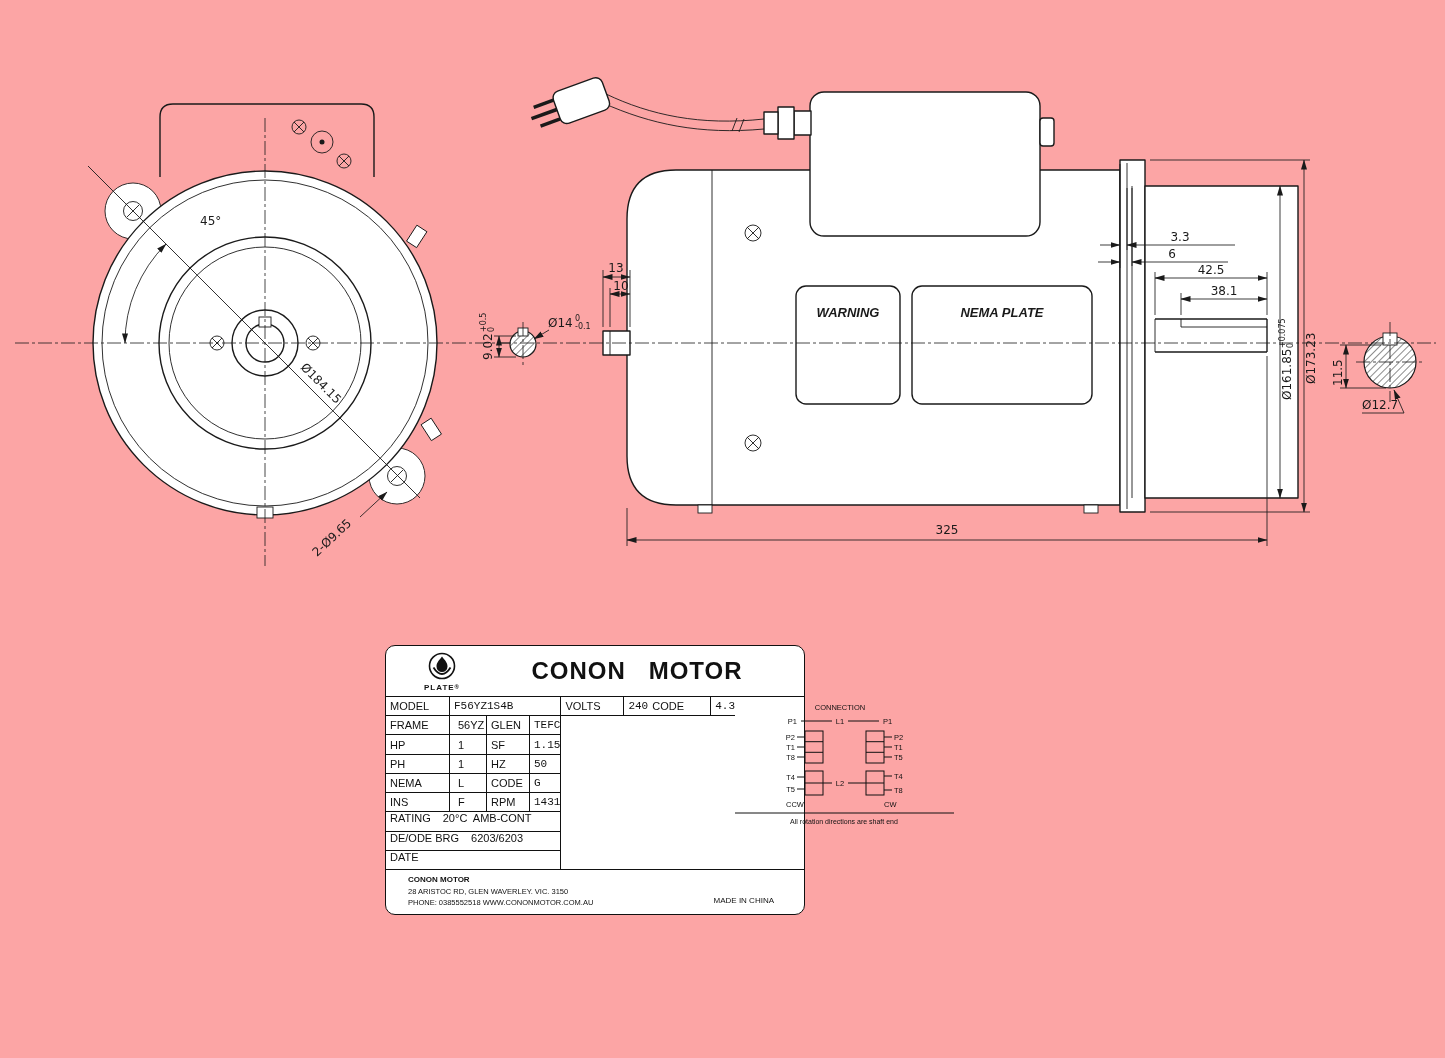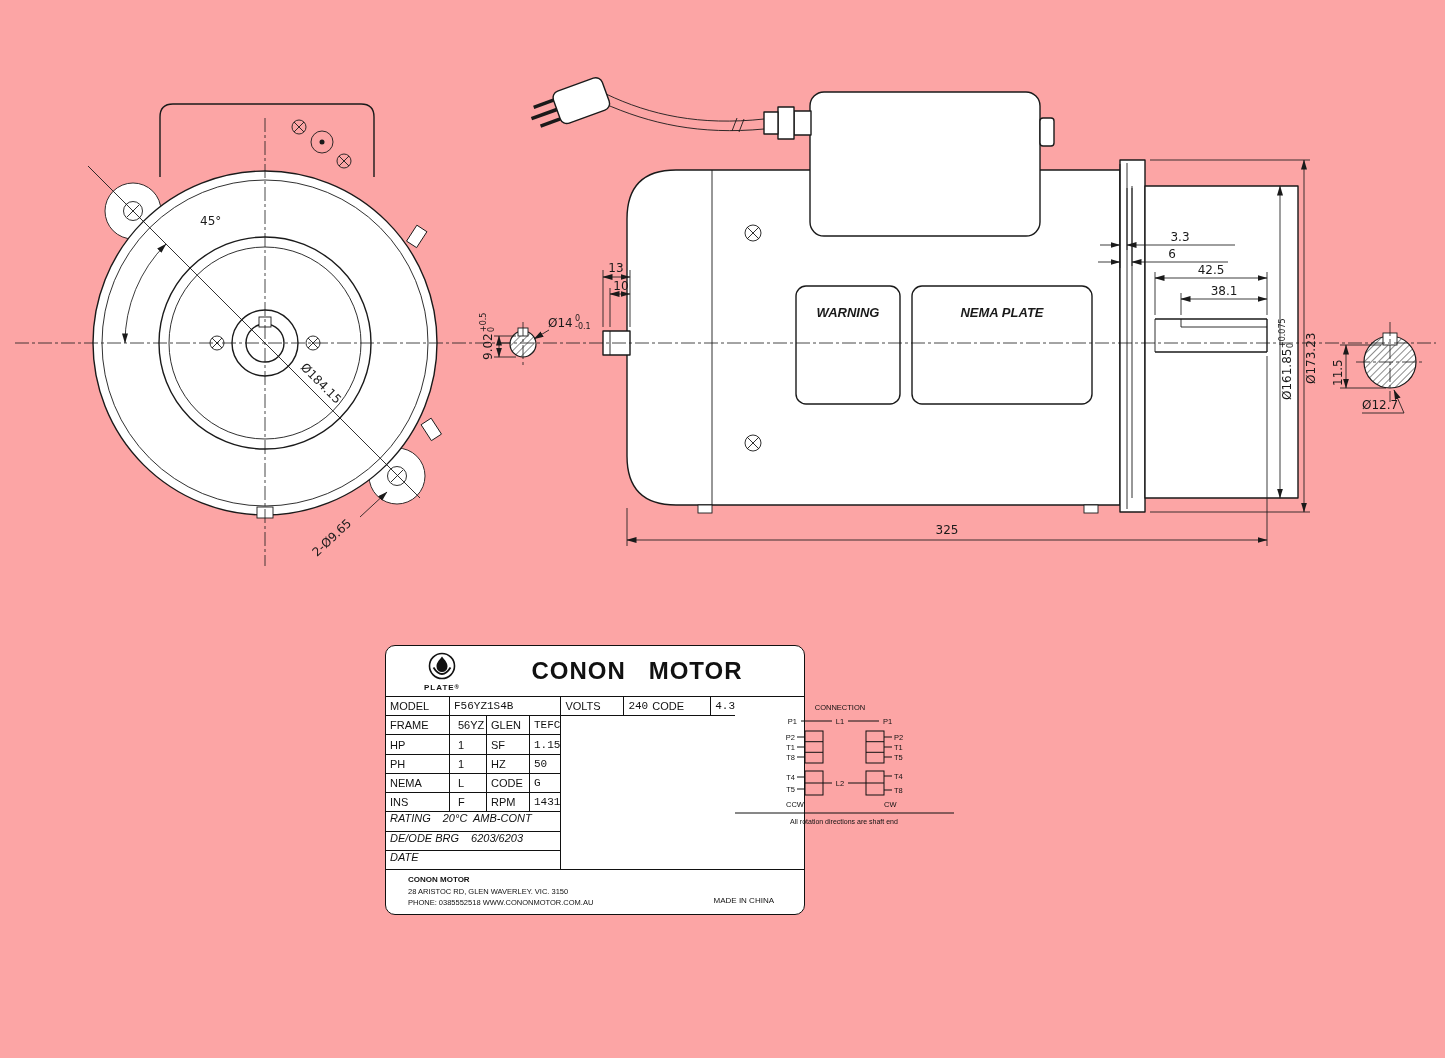--- a/index.html
+++ b/index.html
@@ -27,21 +27,21 @@
   .np-logo-line{font-size:8px;font-weight:bold;letter-spacing:1px;line-height:1;}
   .np-reg{font-size:6px;vertical-align:top;}
   .np-title{flex:1;text-align:center;font-size:24px;font-weight:bold;white-space:pre;letter-spacing:1px;padding-right:28px;}
   .np-grid{display:flex;height:173px;border-top:1px solid #111;}
   .np-left{width:200px;border-right:1px solid #111;display:flex;flex-direction:column;}
   .np-left .r{flex:1;display:flex;align-items:stretch;border-bottom:1px solid #111;font-size:11px;}
   .np-left .r:last-child{border-bottom:none;}
   .c{display:flex;align-items:center;padding-left:4px;}
   .c + .c{border-left:1px solid #111;}
   .w63{width:63px;} .w37{width:37px;padding-left:8px;} .w43{width:43px;} .grow{flex:1;font-family:Liberation Mono, monospace;}
-  .single{padding-left:4px;align-items:center;font-style:italic;}
+  .single{padding-left:4px;align-items:center;}
   .gap{margin-left:12px;} .pre{white-space:pre;}
   .np-right{flex:1;display:flex;position:relative;}
   .np-right .r{height:19.25px;display:flex;align-items:stretch;border-bottom:1px solid #111;font-size:11px;}
   .w62{width:62px;}
   .conn{flex:1;}
   .cw1{stroke:#111;stroke-width:1;fill:none;}
   .cr{fill:none;stroke:#111;stroke-width:1;}
   .ct{font:7.5px "Liberation Sans",sans-serif;fill:#111;}
   .ctn{font:7px "Liberation Sans",sans-serif;fill:#111;}
   .np-footer{height:45px;border-top:1px solid #111;position:relative;padding:4px 0 0 22px;

